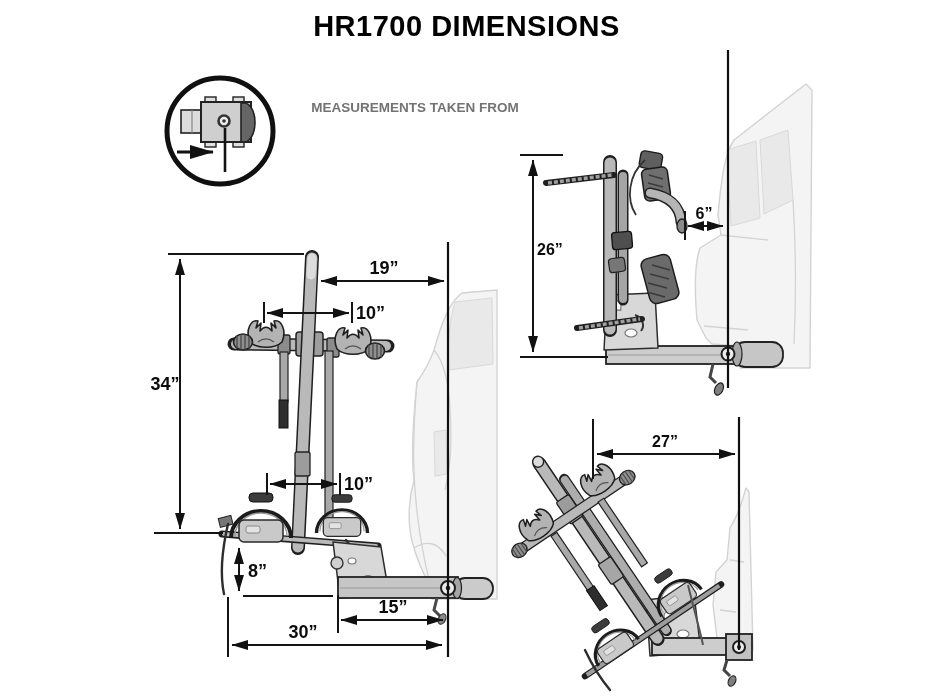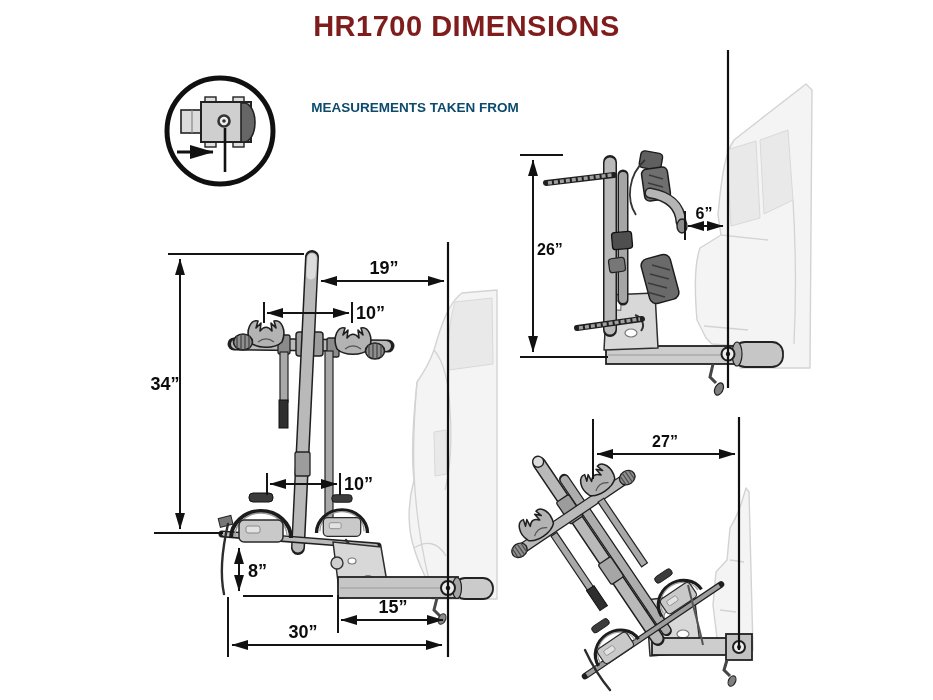--- a/index.html
+++ b/index.html
@@ -1,21 +1,21 @@
 <!DOCTYPE html>
 <html><head>
 <meta charset="utf-8">
 <style>
   html,body{margin:0;padding:0;background:#fff;}
   .page{position:relative;width:933px;height:700px;background:#ffffff;overflow:hidden;
         font-family:"Liberation Sans",sans-serif;}
   .title{position:absolute;top:10px;left:0;width:100%;text-align:center;margin:0;
-         font-size:29px;font-weight:bold;color:#7f1d1d;letter-spacing:.5px;}
+         font-size:29px;font-weight:bold;color:#000000;letter-spacing:.5px;}
   .note{position:absolute;top:99px;left:295px;width:240px;text-align:center;
-        font-size:13.5px;font-weight:bold;color:#0c4a6e;line-height:17px;}
+        font-size:13.5px;font-weight:bold;color:#737373;line-height:17px;}
   svg{position:absolute;top:0;left:0;}
   .dim-line{stroke:#141414;stroke-width:2;fill:none;}
   .ext{stroke:#141414;stroke-width:2;fill:none;}
   .ref{stroke:#101010;stroke-width:2.2;fill:none;}
   .dim-t{font-weight:bold;font-size:18px;fill:#0c0c0c;}
   .dim-s{font-weight:bold;font-size:16px;fill:#0c0c0c;}
   .veh{fill:#f4f4f4;stroke:#d3d3d3;stroke-width:1.4;stroke-linejoin:round;}
   .veh-l{fill:none;stroke:#d3d3d3;stroke-width:1.3;}
   .veh-f{fill:#e9e9e9;stroke:#d9d9d9;stroke-width:1;}
   .tube-o{stroke:#1f1f1f;fill:none;stroke-linecap:round;}

